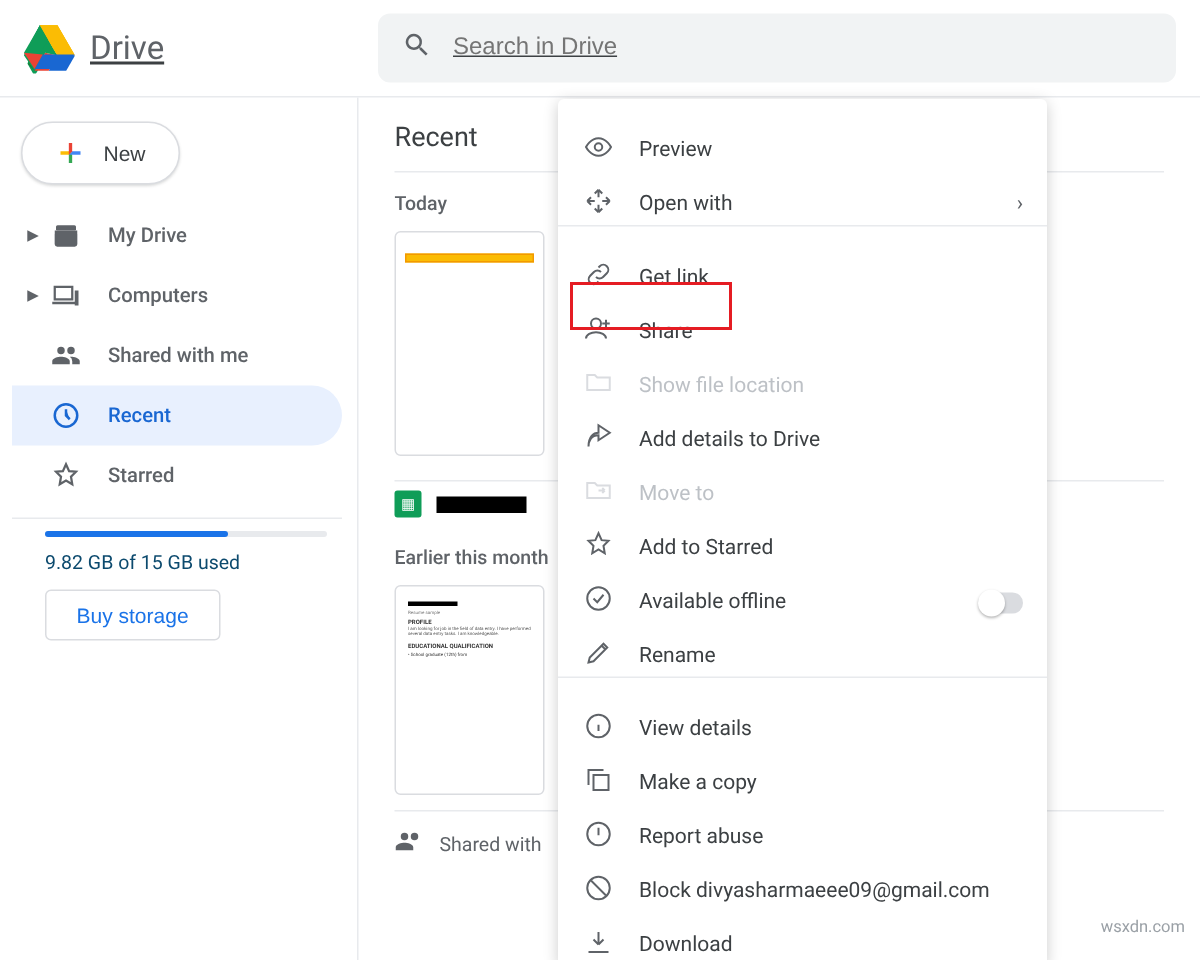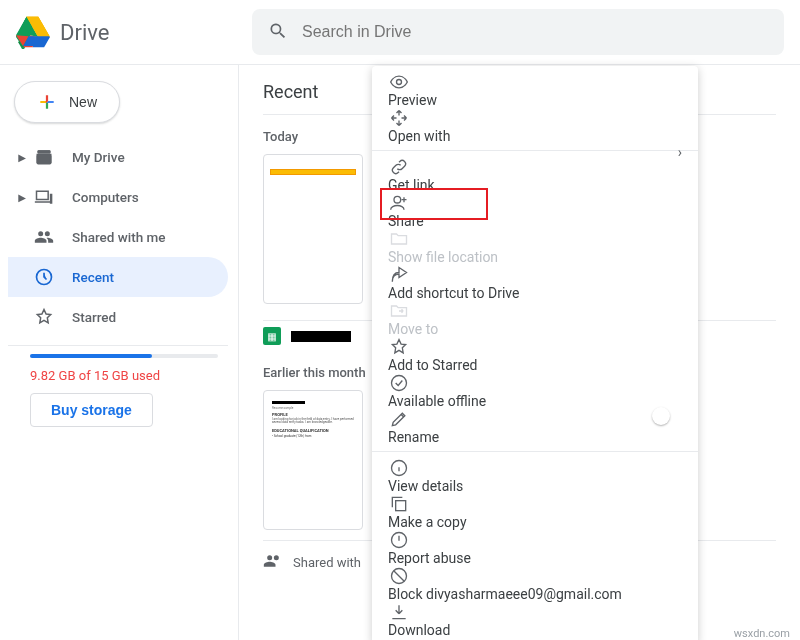--- a/index.html
+++ b/index.html
@@ -1,17 +1,17 @@
 <!DOCTYPE html>
 <html><head>
 <meta charset="utf-8">
 <style>
 * { margin: 0; padding: 0; box-sizing: border-box; }
 body { font-family: 'Google Sans', Roboto, Arial, sans-serif; background: #fff; color: #3c4043; font-size: 14px; overflow: hidden; width: 800px; height: 640px; position: relative; }
-.header { display: flex; align-items: center; height: 64px; padding: 16px 16px; }
+.header { display: flex; align-items: center; height: 64px; padding: 16px 16px; text-decoration: underline; }
 .logo-area { display: flex; align-items: center; width: 236px; }
 .drive-logo { width: 34px; height: 34px; margin-right: 10px; }
 .logo-text { font-size: 22px; color: #5f6368; }
 .search-bar { flex: 1; display: flex; align-items: center; background: #f1f3f4; border-radius: 8px; height: 46px; padding: 0 16px; }
 .search-bar .icon { color: #5f6368; margin-right: 14px; }
 .search-bar input { border: none; background: transparent; outline: none; font-size: 16px; color: #404040; flex: 1; }
 .divider-h { border-bottom: 1px solid #e8eaed; }
 .layout { display: flex; height: calc(100% - 65px); }
 .sidebar { width: 238px; padding: 8px 0 0 8px; }
 .new-btn { display: inline-flex; align-items: center; gap: 12px; background: #fff; border: 1px solid #dadce0; border-radius: 24px; padding: 10px 22px; margin: 8px 0 14px 6px; box-shadow: 0 1px 2px rgba(60,64,67,.2); font-size: 14px; color: #3c4043; cursor: pointer; }
@@ -20,45 +20,45 @@
 .nav-item { display: flex; align-items: center; height: 40px; padding: 0 12px 0 8px; border-radius: 0 20px 20px 0; color: #5f6368; cursor: pointer; margin-right: 10px; }
 .nav-item.active { background: #e8f0fe; color: #1967d2; }
 .nav-item .caret { width: 12px; font-size: 10px; color: #5f6368; display: flex; justify-content: center; }
 .nav-item .icon { width: 24px; display: flex; align-items: center; justify-content: center; margin: 0 16px 0 4px; }
 .nav-item .label { font-size: 13.5px; font-weight: 500; }
 .sep { border-top: 1px solid #e8eaed; margin: 8px 10px 8px 0; }
 .storage-row { display: flex; align-items: center; padding: 8px 12px 4px 20px; color: #5f6368; }
 .storage-row .icon { margin-right: 20px; }
 .storage-bar { height: 4px; background: #e8eaed; margin: 6px 20px 6px 22px; border-radius: 2px; position: relative; }
 .storage-fill { height: 4px; background: #1a73e8; border-radius: 2px; }
-.storage-text { font-size: 13px; color: #ef4444; padding: 4px 0 10px 22px; }
-.buy-btn { border: 1px solid #dadce0; color: #1a73e8; background: #fff; border-radius: 4px; padding: 8px 20px; margin-left: 22px; font-size: 14px; font-weight: 700; cursor: pointer; }
+.storage-text { font-size: 13px; color: #0c4a6e; padding: 4px 0 10px 22px; }
+.buy-btn { border: 1px solid #dadce0; color: #1a73e8; background: #fff; border-radius: 4px; padding: 8px 20px; margin-left: 22px; font-size: 14px; font-weight: 400; cursor: pointer; }
 .main { flex: 1; padding: 16px 24px; border-left: 1px solid #e8eaed; position: relative; }
 .page-title { font-size: 18px; color: #3c4043; margin-bottom: 12px; }
 .section-label { font-size: 13px; color: #5f6368; font-weight: 500; margin: 14px 0 10px 0; }
 .thumb-sheet { width: 100px; height: 150px; border: 1px solid #dadce0; border-radius: 4px; padding: 6px; background: #fff; }
 .sheet-bar { height: 6px; background: #fbbc04; border: 1px solid #f29900; margin-top: 8px; }
 .file-row { display: flex; align-items: center; gap: 10px; margin-top: 16px; padding: 6px 0; border-top: 1px solid #e8eaed; }
 .sheets-ico { width: 18px; height: 18px; background: #0f9d58; display: flex; align-items: center; justify-content: center; color: #fff; font-size: 10px; border-radius: 2px; }
 .blackbar { width: 60px; height: 11px; background: #000; }
 .thumb-doc { width: 100px; height: 140px; border: 1px solid #dadce0; border-radius: 4px; padding: 8px; background: #fff; font-size: 4px; color: #333; line-height: 1.4; }
 .thumb-doc .dl { background: #000; height: 3px; margin: 2px 0; }
 .shared-row { display: flex; align-items: center; gap: 10px; margin-top: 10px; padding-top: 10px; border-top: 1px solid #e8eaed; color: #5f6368; font-size: 13px; }
 .context-menu { position: absolute; top: 66px; left: 372px; width: 326px; background: #fff; box-shadow: 0 2px 10px rgba(0,0,0,.2); border-radius: 4px; padding: 6px 0; z-index: 10; }
-.cm-item { display: flex; align-items: flex-start; height: 36px; padding: 0 16px; color: #3c4043; cursor: pointer; position: relative; flex-direction: column; }
+.cm-item { display: flex; align-items: flex-end; height: 36px; padding: 0 16px; color: #3c4043; cursor: pointer; position: relative; }
 .cm-item.disabled { color: #bdc1c6; cursor: default; }
 .cm-item .icon { width: 22px; margin-right: 16px; color: #5f6368; display: flex; align-items: center; justify-content: center; }
 .cm-item.disabled .icon { color: #dadce0; }
 .cm-item .label { font-size: 14px; }
 .cm-sep { border-top: 1px solid #e8eaed; margin: 6px 0; }
 .cm-sub { margin-left: auto; color: #5f6368; }
 .toggle { margin-left: auto; width: 30px; height: 14px; background: #dadce0; border-radius: 10px; position: relative; }
 .toggle::after { content: ''; position: absolute; left: 0; top: -2px; width: 18px; height: 18px; background: #fff; border-radius: 50%; box-shadow: 0 1px 2px rgba(0,0,0,.3); }
 .highlight-box { position: absolute; border: 2px solid #e51c23; pointer-events: none; top: 188px; left: 380px; width: 108px; height: 32px; z-index: 11; }
-.watermark { position: absolute; bottom: 0; right: 10px; font-size: 11px; color: #9aa0a6; }
+.watermark { position: absolute; bottom: 16px; right: 10px; font-size: 11px; color: #9aa0a6; }
 svg { width: 20px; height: 20px; }
 .icon svg { fill: currentColor; }
 .cm-item .icon svg { stroke: currentColor; fill: none; stroke-width: 1.6; }
 </style>
 </head>
 <body>
 
 <div class="header">
   <div class="logo-area">
     <svg class="drive-logo" viewBox="0 0 87 78">
@@ -236,21 +236,21 @@
         </svg>
       </span>
       <span class="label">Show file location</span>
     </div>
   <div class="cm-item">
       <span class="icon">
         <svg viewBox="0 0 24 24">
           <path d="M12 3l9 6-9 6V11C6 11 4 16 4 20c0-8 4-11 8-11V3z"></path>
         </svg>
       </span>
-      <span class="label">Add shortcut to Drive</span>
+      <span class="label">Add details to Drive</span>
     </div>
   <div class="cm-item disabled">
       <span class="icon">
         <svg viewBox="0 0 24 24">
           <path d="M3 6h6l2 2h10v10H3zM12 12h5m0 0l-2-2m2 2l-2 2"></path>
         </svg>
       </span>
       <span class="label">Move to</span>
     </div>
   <div class="cm-item">

